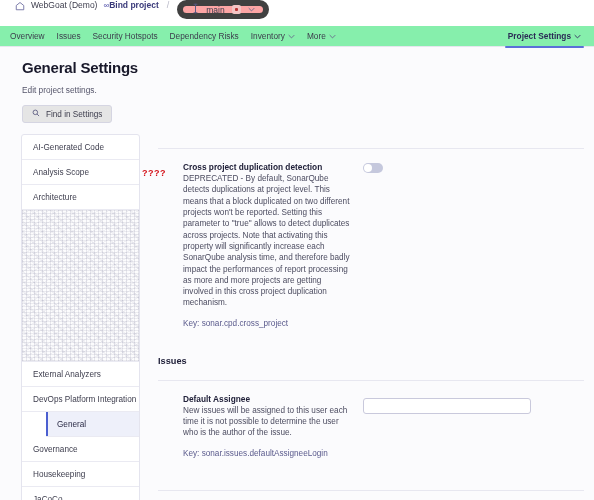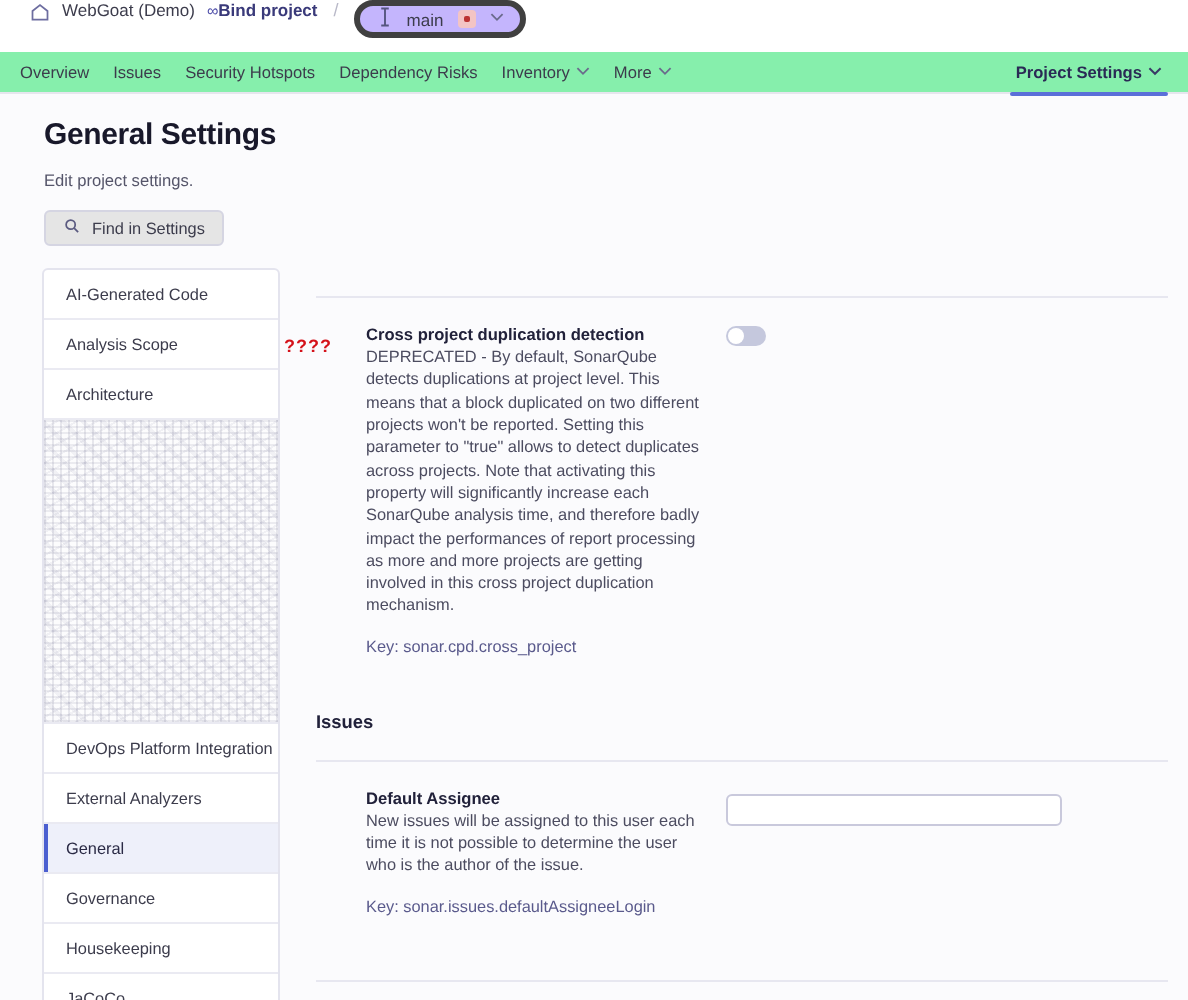--- a/index.html
+++ b/index.html
@@ -24,25 +24,25 @@
   }
   .home-icon { width: 11px; height: 11px; display:flex; align-items:center; justify-content:center; color:#6d6da0; }
   .proj-name { font-size: 8.5px; color: #3c3c4c; white-space: nowrap; }
   .bind-wrap { display:flex; align-items:center; gap:1px; }
   .link-icon { color:#4c4ca8; font-size:8px; letter-spacing:-1px; }
   .bind-link { font-size: 8.5px; font-weight: 700; color: #3a3a7a; white-space: nowrap; cursor:pointer; }
   .bc-sep { color: #b9b9c8; font-size: 9px; margin: 0 2px; }
 
   .branch-select {
     display: flex; align-items: center; gap: 7px;
-    border: 3px solid #404040;
+    border: 6px solid #404040;
     border-radius: 13px;
     height: 19px;
     padding: 0 8px 0 9px;
-    background: #c4b5fd;
+    background: #fca5a5;
     cursor: pointer;
   }
   .branch-icon { color:#55557f; font-size:9px; line-height:1; }
   .branch-name { font-size: 8.5px; color:#3c3c4c; }
   .branch-badge {
     width: 9px; height: 9px; border-radius: 2px;
     background: #f3c4c4;
     display:flex; align-items:center; justify-content:center;
   }
   .branch-badge i { width:3px; height:3px; background:#b33; border-radius:1px; display:block; }
@@ -96,21 +96,21 @@
     background:#fff; overflow:hidden;
     flex: 0 0 119px;
   }
   .side-item {
     height: 25px; display:flex; align-items:center;
     padding-left: 11px; font-size:8.2px; color:#3c3c4c;
     border-bottom:1px solid #eaeaf2; cursor:pointer;
     position:relative; white-space:nowrap;
   }
   .side-item.selected {
-    background:#eef0fa; font-weight:400; color:#2a2a45;
+    background:#eef0fa; font-weight:400; color:#2a2a45;margin-left:24px;
   }
   .side-item.selected::before {
     content:""; position:absolute; left:0; top:0; bottom:0;
     width:2px; background:#4b5fd0;
   }
   .noise-block {
     height: 152px;
     border-bottom:1px solid #eaeaf2;
     background-color:#fcfcfd;
     background-image:
@@ -258,24 +258,24 @@
         <span>AI-Generated Code</span>
       </div>
       <div class="side-item">
         <span>Analysis Scope</span>
       </div>
       <div class="side-item">
         <span>Architecture</span>
       </div>
       <div class="noise-block"></div>
       <div class="side-item">
+        <span>External Analyzers</span>
+      </div>
+      <div class="side-item">
         <span>DevOps Platform Integration</span>
-      </div>
-      <div class="side-item">
-        <span>External Analyzers</span>
       </div>
       <div class="side-item selected">
         <span>General</span>
       </div>
       <div class="side-item">
         <span>Governance</span>
       </div>
       <div class="side-item">
         <span>Housekeeping</span>
       </div>

